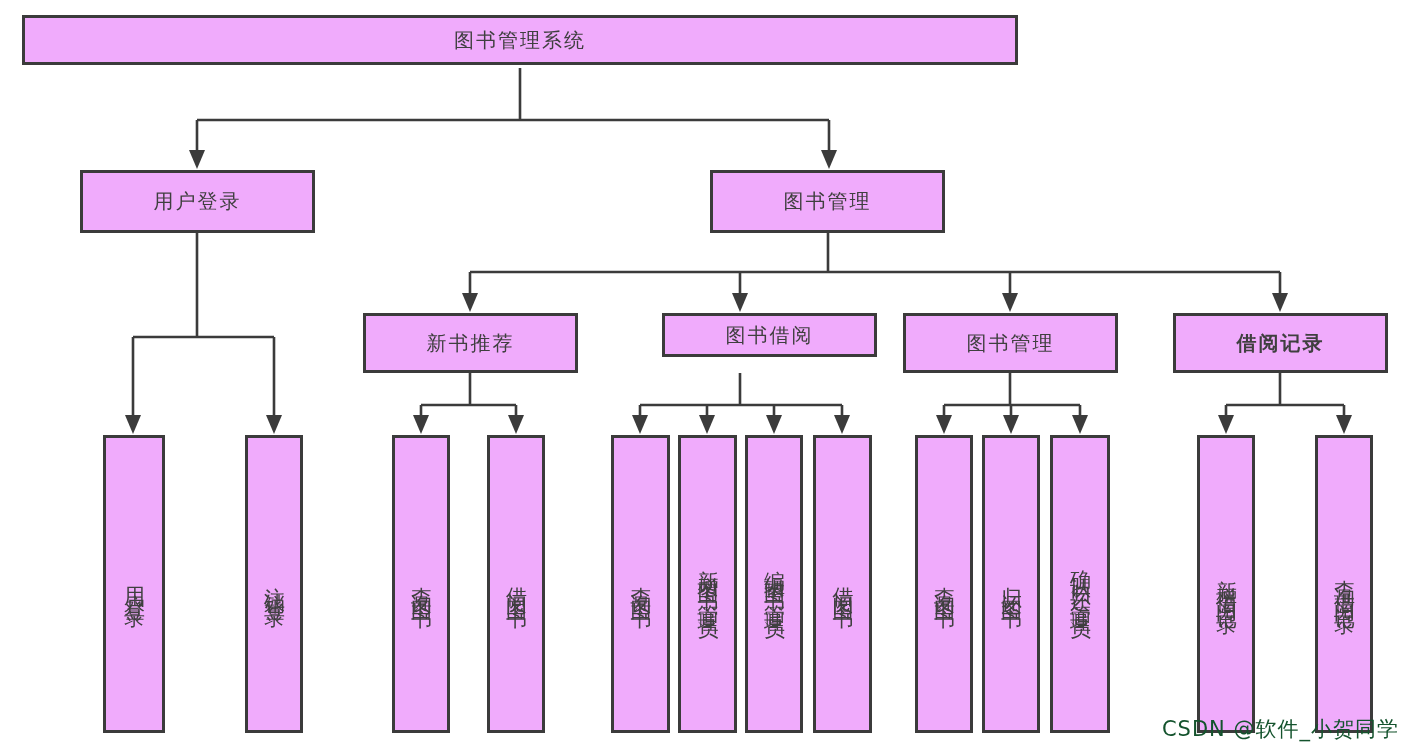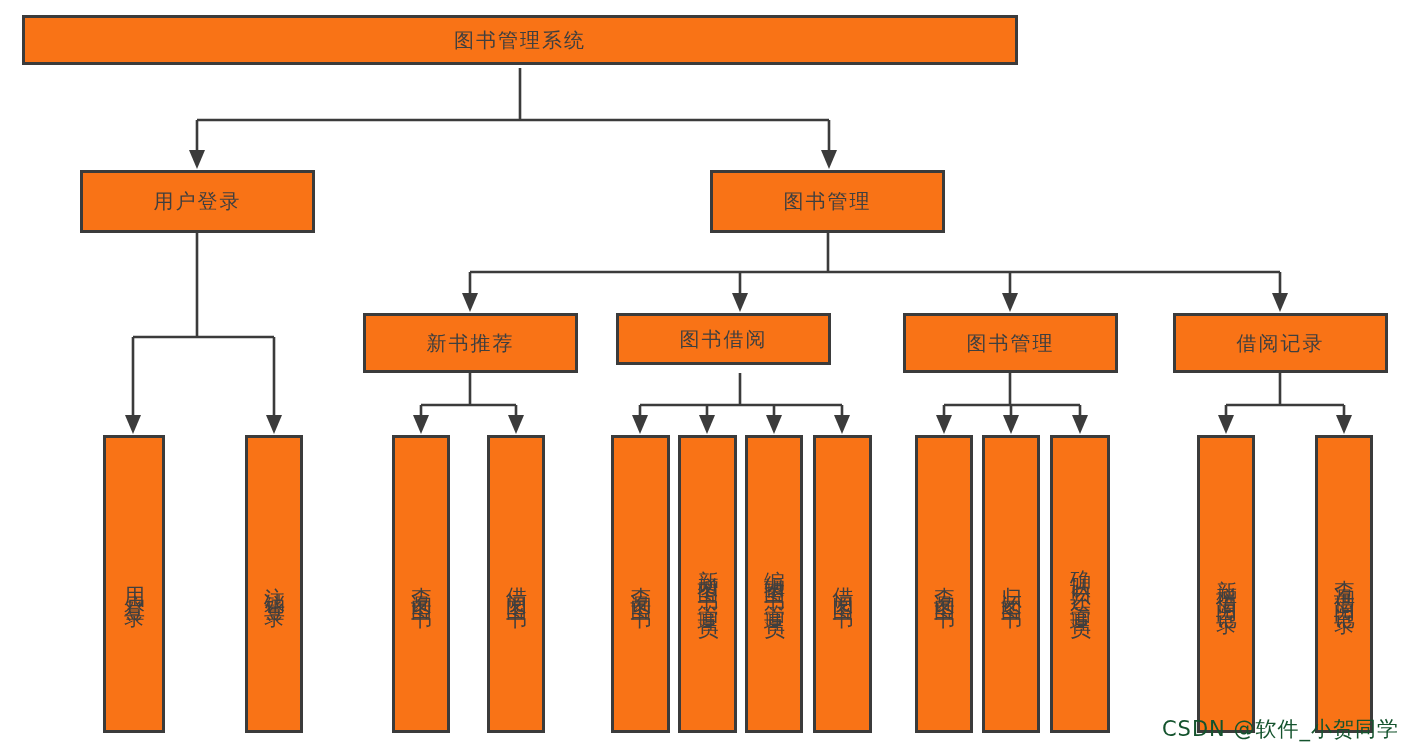--- a/index.html
+++ b/index.html
@@ -19,21 +19,21 @@
     position: absolute;
     left: 0; top: 0;
     width: 1405px;
     height: 747px;
     z-index: 1;
   }
   .box {
     position: absolute;
     box-sizing: border-box;
     border: 3px solid #3b3b3b;
-    background: #f97316;
+    background: #f0abfc;
     display: flex;
     align-items: center;
     justify-content: center;
     color: #3f3f3f;
     z-index: 2;
   }
   .h-box {
     font-size: 20px;
     letter-spacing: 2px;
     white-space: nowrap;
@@ -102,23 +102,23 @@
       <polygon points="1336,415 1352,415 1344,434"></polygon>
     </g>
   </svg>
 
   <div class="box h-box" style="left:22px; top:15px; width:996px; height:50px;">图书管理系统</div>
 
   <div class="box h-box" style="left:80px; top:170px; width:235px; height:63px;">用户登录</div>
   <div class="box h-box" style="left:363px; top:313px; width:215px; height:60px;">新书推荐</div>
 
   <div class="box h-box" style="left:710px; top:170px; width:235px; height:63px;">图书管理</div>
-  <div class="box h-box" style="left:616px; top:313px; width:215px; height:52px;font-family:Liberation Mono, monospace;">图书借阅</div>
+  <div class="box h-box" style="left:662px; top:313px; width:215px; height:44px;font-family:Liberation Mono, monospace;">图书借阅</div>
   <div class="box h-box" style="left:903px; top:313px; width:215px; height:60px;">图书管理</div>
-  <div class="box h-box" style="left:1173px; top:313px; width:215px; height:60px;">借阅记录</div>
+  <div class="box h-box" style="left:1173px; top:313px; width:215px; height:60px;font-weight:bold;">借阅记录</div>
 
   <div class="box v-box" style="left:103px; top:435px; width:62px; height:298px;">用户登录</div>
   <div class="box v-box" style="left:245px; top:435px; width:58px; height:298px;">注销登录</div>
 
   <div class="box v-box" style="left:392px; top:435px; width:58px; height:298px;">查询图书</div>
   <div class="box v-box" style="left:487px; top:435px; width:58px; height:298px;">借阅图书</div>
 
   <div class="box v-box" style="left:611px; top:435px; width:59px; height:298px;">查询图书</div>
   <div class="box v-box" style="left:678px; top:435px; width:59px; height:298px;">新增图书（管理员）</div>
   <div class="box v-box" style="left:745px; top:435px; width:58px; height:298px;">编辑图书（管理员）</div>

